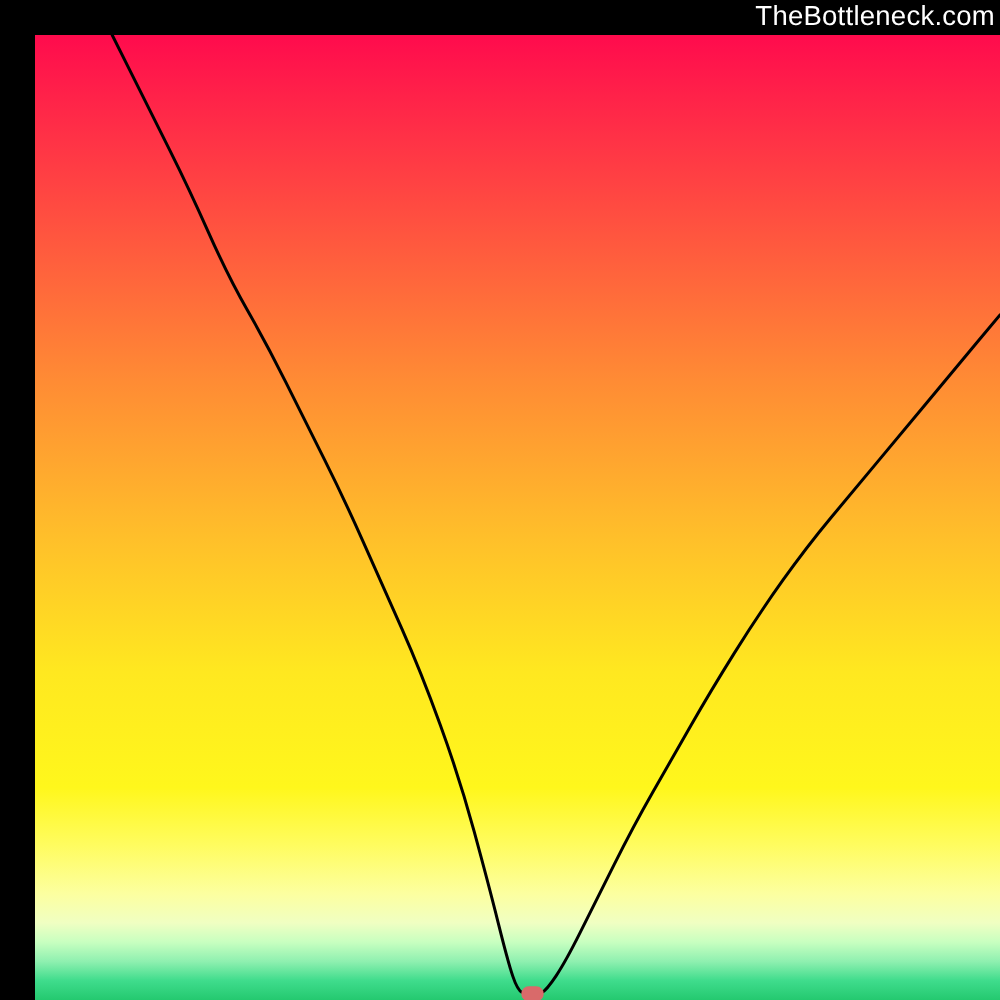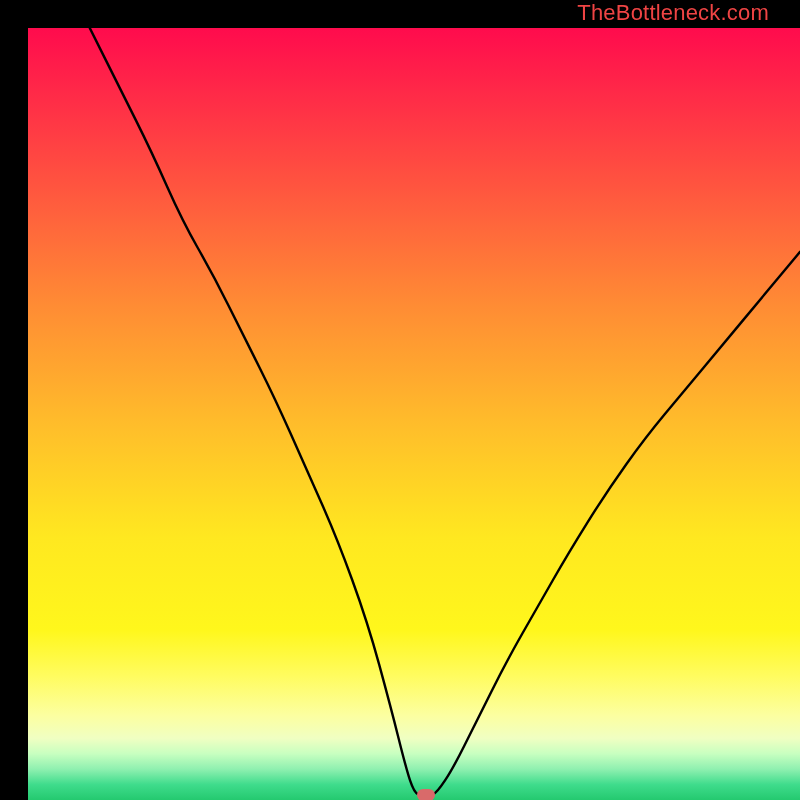--- a/index.html
+++ b/index.html
@@ -44,22 +44,22 @@
       #f0ffc2 92%,
       #c8ffc0 94%,
       #8ff0b0 96%,
       #3fdc8c 98%,
       #24c96f 100%
     );
   }
   .watermark {
     position: absolute;
     top: 0px;
-    right: 31px;
-    color: #ef4444;
+    right: 4px;
+    color: #ffffff;
     font-size: 22px;
     letter-spacing: 0.2px;
     font-weight: 400;
     z-index: 30;
   }
   svg.curve {
     position: absolute;
     inset: 0;
     z-index: 20;
   }

